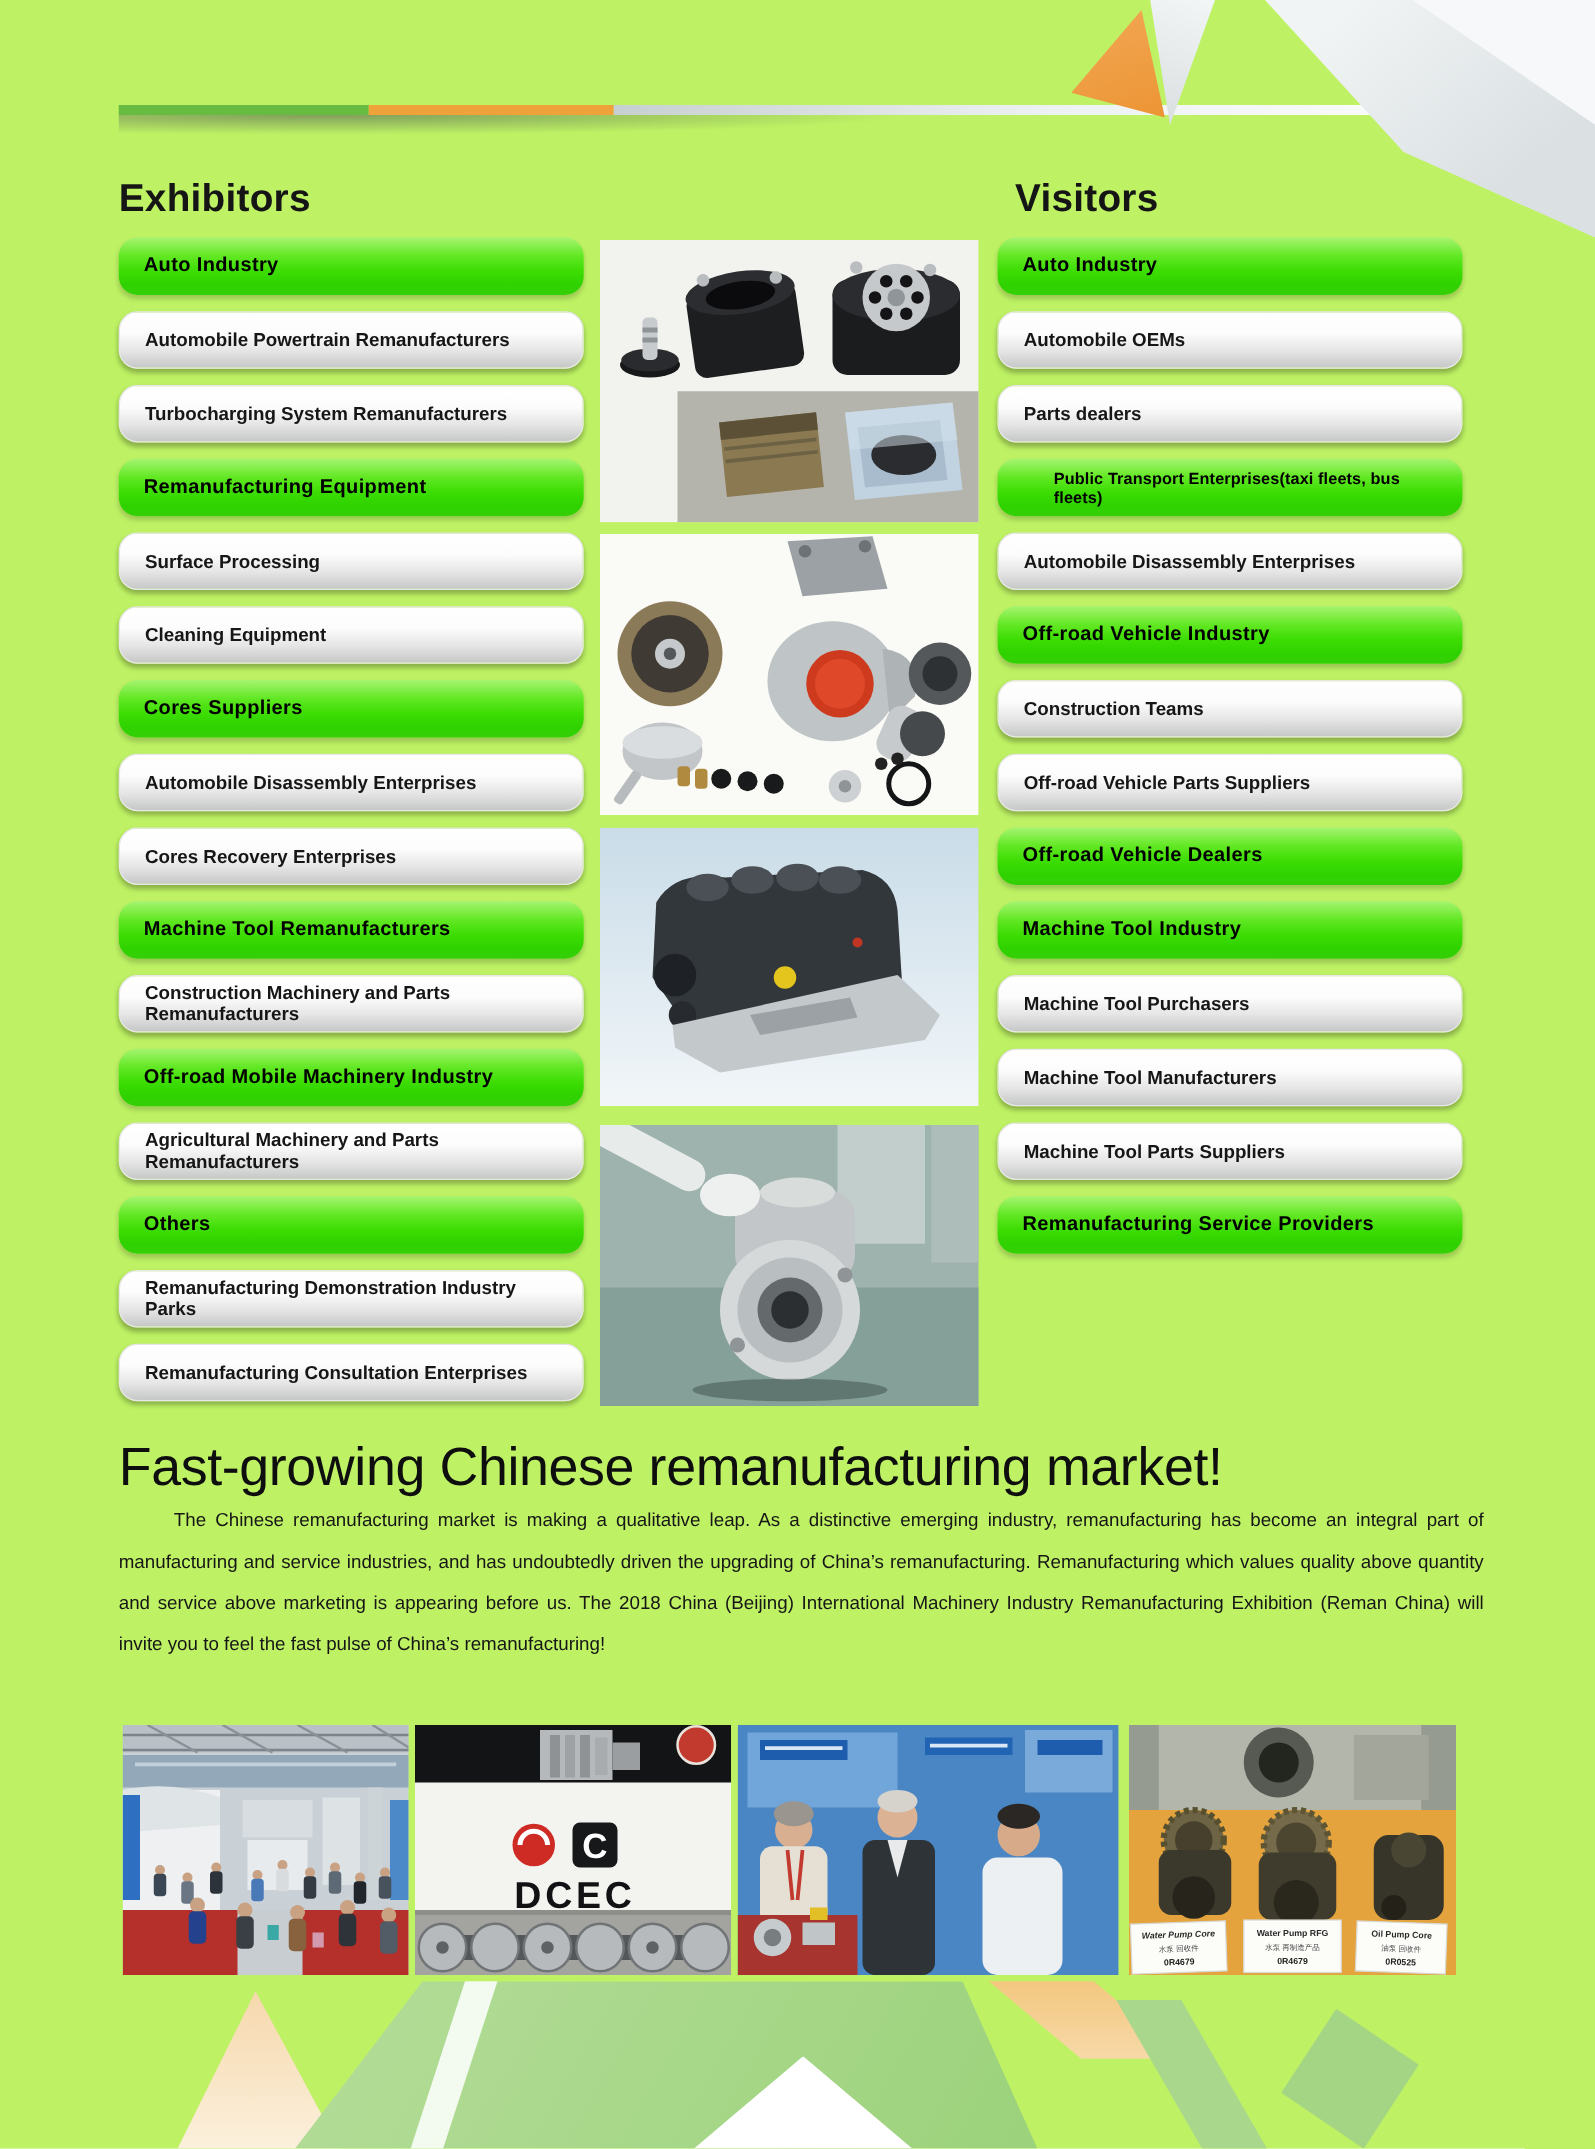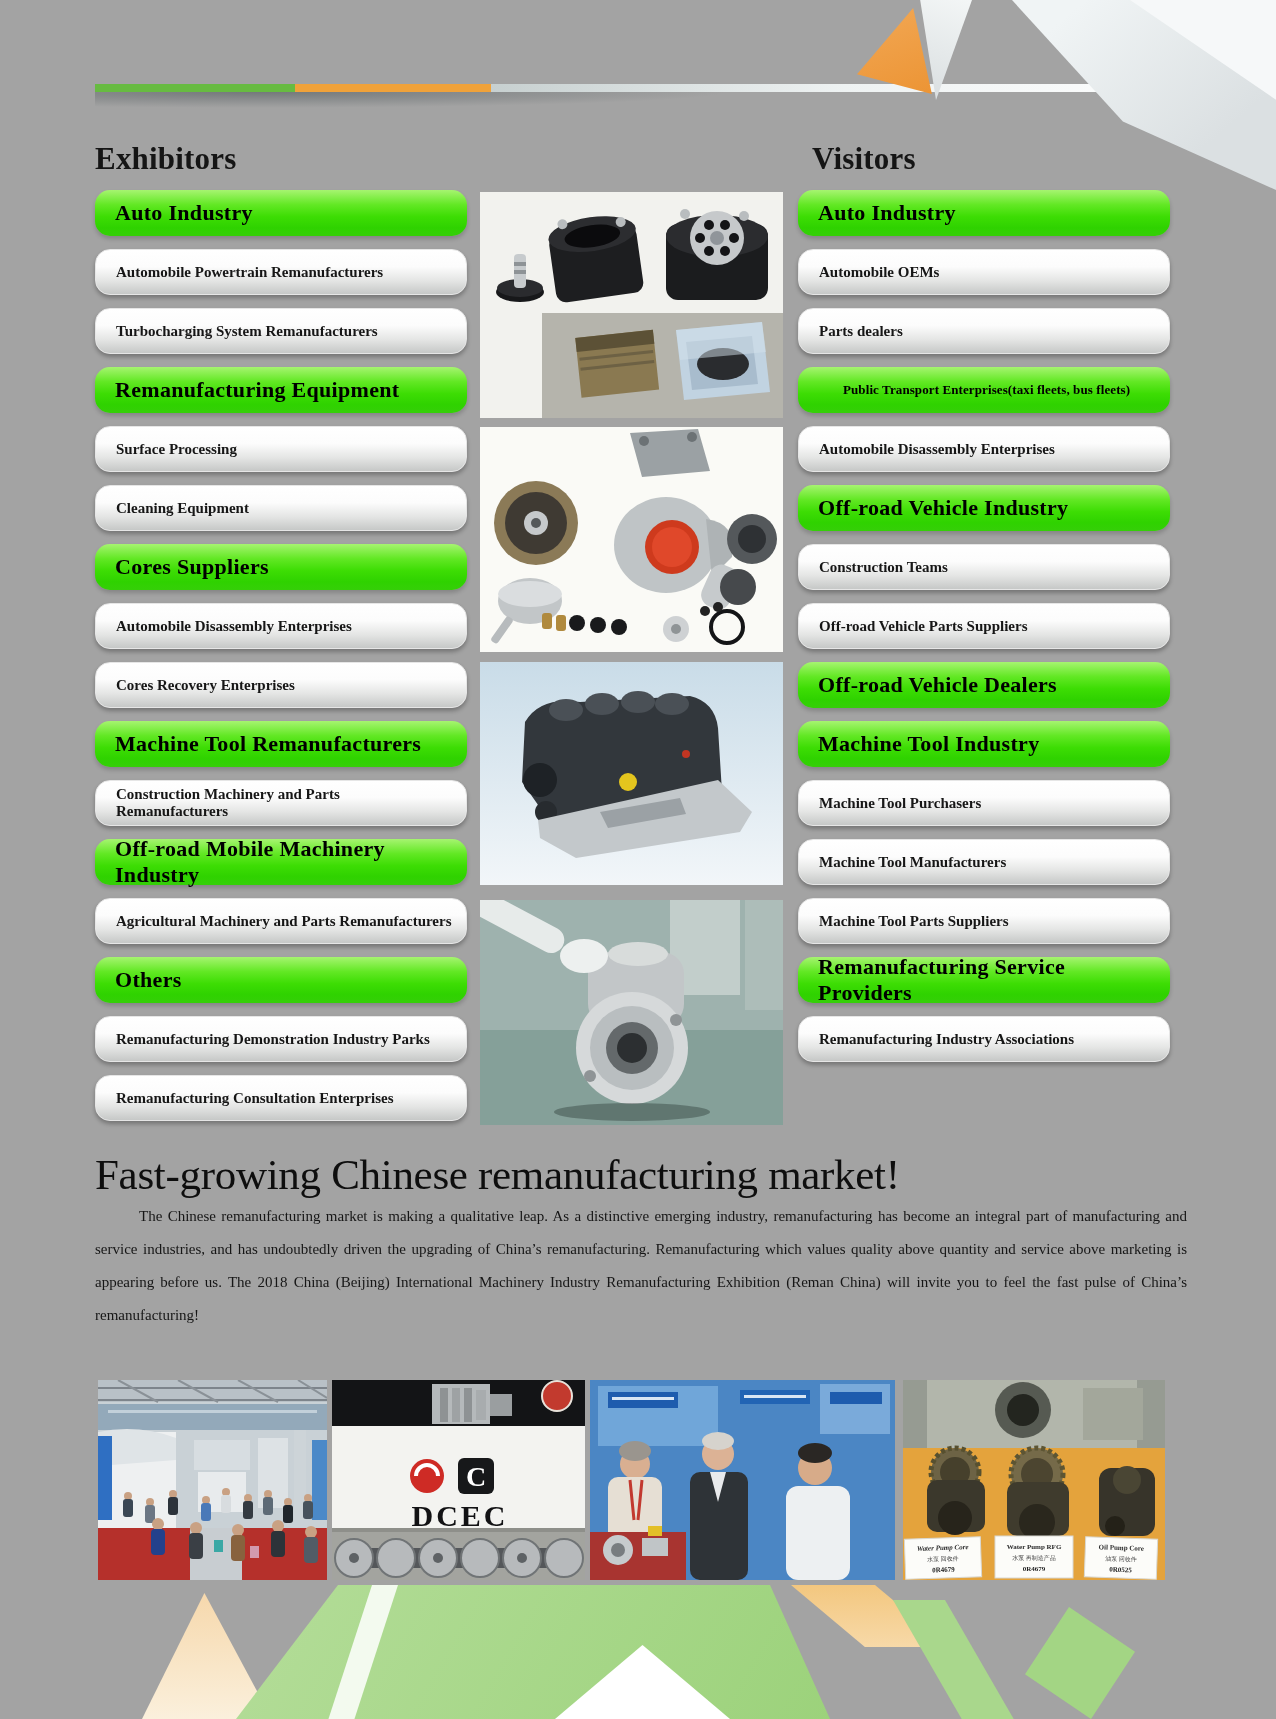--- a/index.html
+++ b/index.html
@@ -1,17 +1,17 @@
 <!DOCTYPE html>
 <html><head>
 <meta charset="utf-8">
 <style>
   html,body{margin:0;padding:0;background:#ffffff;}
-  .page{position:relative;width:1276px;height:1719px;background:#a3a3a3;overflow:hidden;
-        font-family:Liberation Serif, serif;color:#111;}
+  .page{position:relative;width:1276px;height:1719px;background:#bef264;overflow:hidden;
+        font-family:Liberation Sans, sans-serif;color:#111;}
 
   
   .bar{position:absolute;height:8px;top:84px;}
   .bar-green{left:95px;width:200px;background:#67bb41;}
   .bar-orange{left:295px;width:196px;background:#f0a23a;}
   .bar-silver{left:491px;width:642px;background:linear-gradient(90deg,#c7d0d0,#eef2f2 55%,#fbfcfc);}
   .bar-shadow{position:absolute;left:95px;top:92px;width:1040px;height:22px;
     background:radial-gradient(ellipse 62% 100% at 16% 0%, rgba(72,82,85,.52), rgba(72,82,85,0) 72%);}
 
   
@@ -29,21 +29,21 @@
   
   .col-title{position:absolute;top:141px;font-size:31px;font-weight:bold;color:#151515;letter-spacing:.2px;}
 
   
   .btn-list{position:absolute;top:190px;width:372px;display:flex;flex-direction:column;gap:13px;}
   .btn{height:46px;border-radius:15px;display:flex;align-items:center;
        padding:0 14px 0 20px;box-sizing:border-box;font-weight:bold;}
   .btn-gray{background:linear-gradient(180deg,#ffffff 0%,#fcfcfc 38%,#e4e5e4 70%,#c6c8c7 100%);
        border:1px solid #e6e6e6;box-shadow:0 3px 4px rgba(0,0,0,.28);font-size:15px;color:#161616;}
   .btn-green{background:linear-gradient(180deg,#a6f470 0%,#62e824 32%,#3ddd04 58%,#2fd200 82%,#35cf08 100%);
-       box-shadow:0 3px 4px rgba(0,0,0,.18);font-size:22px;color:#000;letter-spacing:.3px;}
+       box-shadow:0 3px 4px rgba(0,0,0,.18);font-size:16px;color:#000;letter-spacing:.3px;}
   .btn-green.small{font-size:13px;letter-spacing:.1px;padding-left:45px;}
 
   
   .photo{position:absolute;overflow:hidden;}
   .photo svg{display:block;width:100%;height:100%;}
 
   
   .market-heading{position:absolute;left:95px;top:1150px;font-size:43px;color:#0e0e0e;
       font-weight:500;letter-spacing:-.3px;}
   .market-paragraph{position:absolute;left:95px;top:1200px;width:1092px;font-size:15px;
@@ -110,21 +110,20 @@
     <div class="btn btn-gray">Automobile Disassembly Enterprises</div>
     <div class="btn btn-green">Off-road Vehicle Industry</div>
     <div class="btn btn-gray">Construction Teams</div>
     <div class="btn btn-gray">Off-road Vehicle Parts Suppliers</div>
     <div class="btn btn-green">Off-road Vehicle Dealers</div>
     <div class="btn btn-green">Machine Tool Industry</div>
     <div class="btn btn-gray">Machine Tool Purchasers</div>
     <div class="btn btn-gray">Machine Tool Manufacturers</div>
     <div class="btn btn-gray">Machine Tool Parts Suppliers</div>
     <div class="btn btn-green">Remanufacturing Service Providers</div>
-    <div class="btn btn-gray">Remanufacturing Industry Associations</div>
   </div>
 
   <div class="photo" style="left:480px;top:192px;width:303px;height:226px">
     <svg viewBox="0 0 303 226">
       <rect width="303" height="226" fill="#f2f2ee"></rect>
       <rect x="62" y="121" width="241" height="105" fill="#b5b4ac"></rect>
       <ellipse cx="40" cy="100" rx="24" ry="10" fill="#17181a"></ellipse>
       <ellipse cx="40" cy="96" rx="23" ry="9" fill="#2a2b2e"></ellipse>
       <rect x="34" y="62" width="12" height="34" rx="4" fill="#c7cbcd"></rect>
       <rect x="34" y="70" width="12" height="4" fill="#8e9396"></rect>

